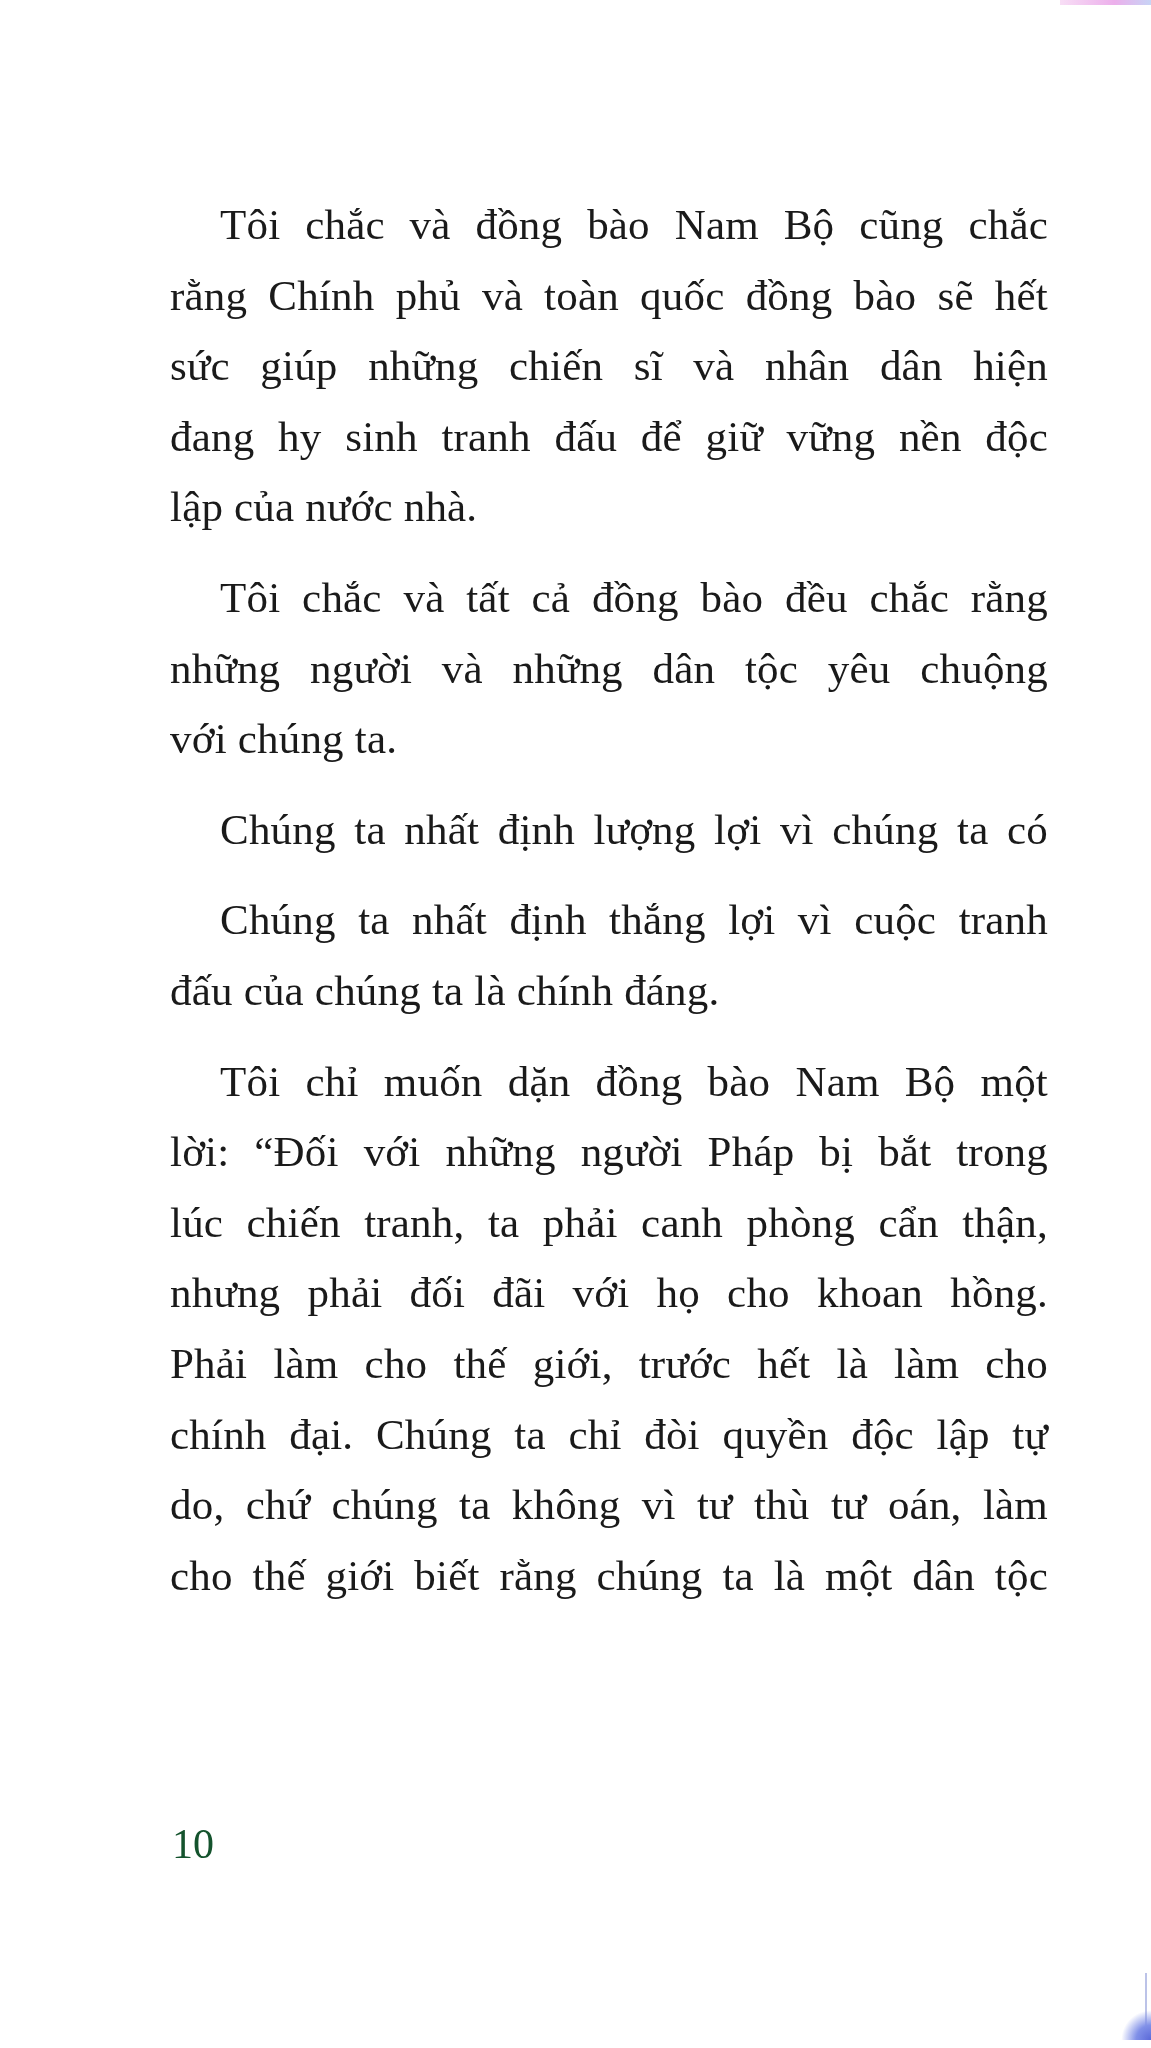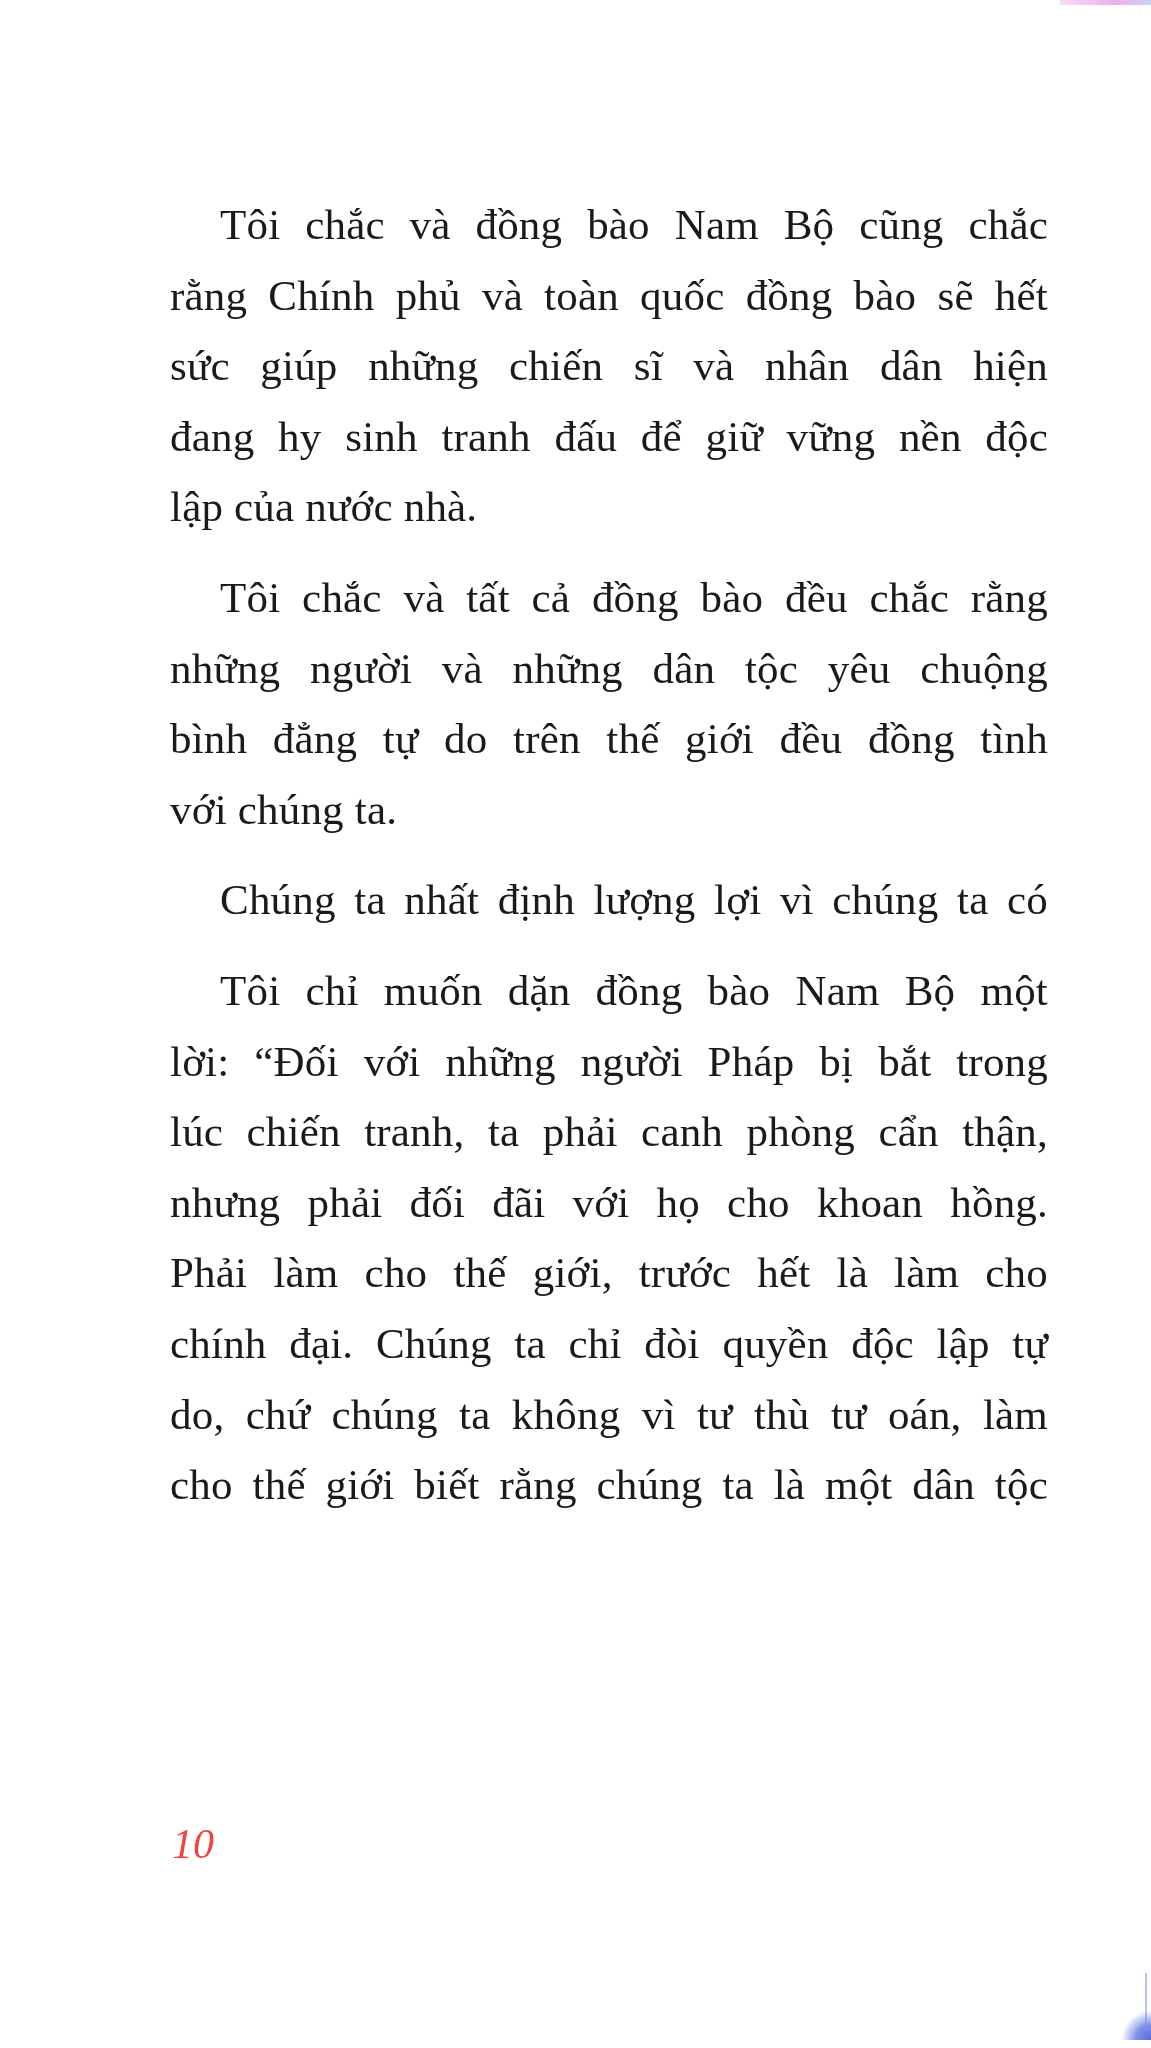--- a/index.html
+++ b/index.html
@@ -66,45 +66,47 @@
     }
     .para-wrap {
       margin-bottom: 20px;
     }
     .page-number {
       position: absolute;
       left: 172px;
       top: 1820px;
       font-family: "Liberation Serif", "DejaVu Serif", serif;
       font-size: 42px;
-      color: #ef4444;
-      font-style: italic;
+      color: #14532d;
     }
   </style>
 </head>
 <body>
 
 <div class="top-edge"></div>
 
 <div class="text-block">
   <div class="para-wrap">
     <span class="line indent">Tôi chắc và đồng bào Nam Bộ cũng chắc</span>
     <span class="line">rằng Chính phủ và toàn quốc đồng bào sẽ hết</span>
     <span class="line">sức giúp những chiến sĩ và nhân dân hiện</span>
     <span class="line">đang hy sinh tranh đấu để giữ vững nền độc</span>
     <span class="line last">lập của nước nhà.</span>
   </div>
   <div class="para-wrap">
     <span class="line indent">Tôi chắc và tất cả đồng bào đều chắc rằng</span>
     <span class="line">những người và những dân tộc yêu chuộng</span>
-    <span class="line">bình đẳng tự do trên thế giới đều đồng tình</span>
     <span class="line last">với chúng ta.</span>
   </div>
   <div class="para-wrap">
     <span class="line indent">Chúng ta nhất định lượng lợi vì chúng ta có</span>
+  </div>
+  <div class="para-wrap">
+    <span class="line indent">Chúng ta nhất định thắng lợi vì cuộc tranh</span>
+    <span class="line last">đấu của chúng ta là chính đáng.</span>
   </div>
   <div class="para-wrap">
     <span class="line indent">Tôi chỉ muốn dặn đồng bào Nam Bộ một</span>
     <span class="line">lời: “Đối với những người Pháp bị bắt trong</span>
     <span class="line">lúc chiến tranh, ta phải canh phòng cẩn thận,</span>
     <span class="line">nhưng phải đối đãi với họ cho khoan hồng.</span>
     <span class="line">Phải làm cho thế giới, trước hết là làm cho</span>
     <span class="line">chính đại. Chúng ta chỉ đòi quyền độc lập tự</span>
     <span class="line">do, chứ chúng ta không vì tư thù tư oán, làm</span>
     <span class="line">cho thế giới biết rằng chúng ta là một dân tộc</span>

